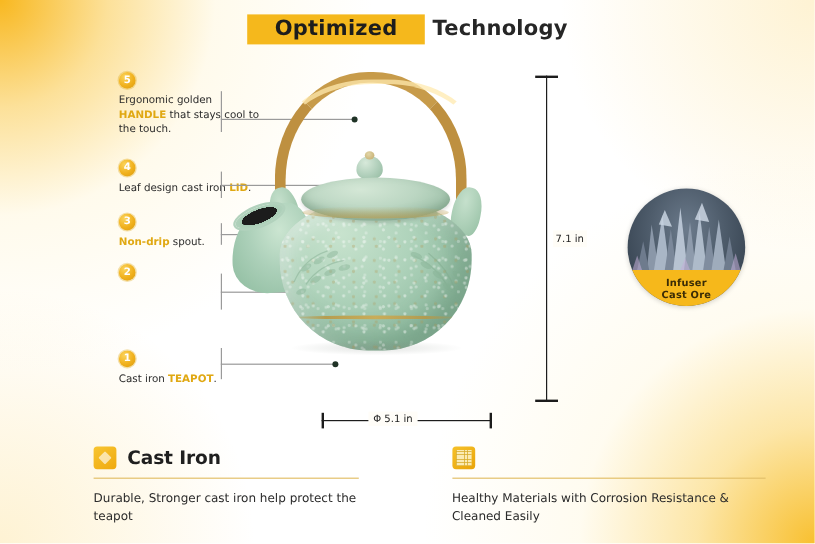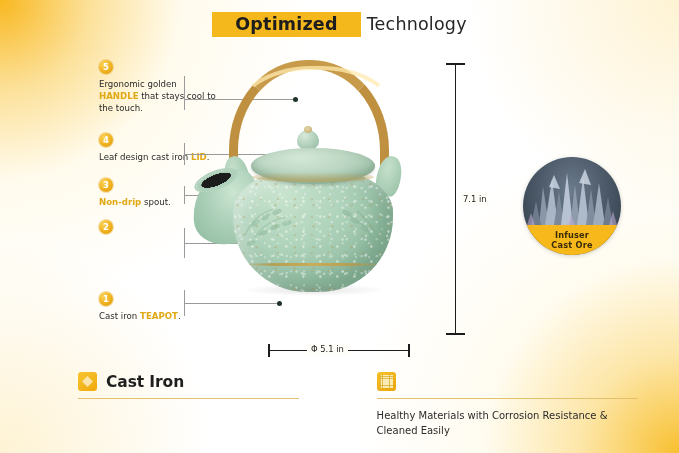--- a/index.html
+++ b/index.html
@@ -15,21 +15,21 @@
       radial-gradient(circle at 100% 100%, #F8C030 0%, rgba(250,205,80,0.5) 12%, rgba(255,238,180,0.2) 24%, rgba(255,255,255,0) 40%),
       radial-gradient(circle at 100% 0%, rgba(252,214,110,0.30) 0%, rgba(255,255,255,0) 26%),
       radial-gradient(circle at 0% 100%, rgba(252,214,110,0.30) 0%, rgba(255,255,255,0) 26%),
       #ffffff;
   }
 
   
   .header { position: absolute; top: 14px; left: 0; width: 100%; text-align: center; }
   .header-line { display: inline-block; font-size: 17.5px; color: #2b2b2b; letter-spacing: .2px; }
   .hl-mark { background: #F5B81C; color: #1d1d1d; padding: 2px 23px 3px; font-weight: 700; }
-  .hl-rest { color: #262626; padding-left: 6px; font-weight: 400; }
+  .hl-rest { color: #262626; padding-left: 6px; font-weight: 700; }
 
   
   .features { position: absolute; left: 99px; top: 60px; width: 118px; }
   .feat { position: absolute; left: 0; }
   .badge {
     width: 14px; height: 14px; border-radius: 50%;
     background: radial-gradient(circle at 35% 30%, #FBD35A 0%, #F0B01C 55%, #D99A10 100%);
     color: #fff; font-size: 8.5px; font-weight: 700;
     display: flex; align-items: center; justify-content: center;
     line-height: 1; margin-bottom: 4px;
@@ -341,20 +341,21 @@
   </div>
 
   <div class="bottom">
 
     <div class="bcol">
       <div class="bhead">
         <div class="bicon bicon-cast"></div>
         <div class="btitle">Cast Iron</div>
       </div>
       <div class="brule"></div>
+      <div class="bbody">Durable, Stronger cast iron help protect the teapot</div>
     </div>
 
     <div class="bcol" style="width:282px;">
       <div class="bhead">
         <div class="bicon bicon-mesh"></div>
       </div>
       <div class="brule"></div>
       <div class="bbody">Healthy Materials with Corrosion Resistance &amp; Cleaned Easily</div>
     </div>
   </div>

